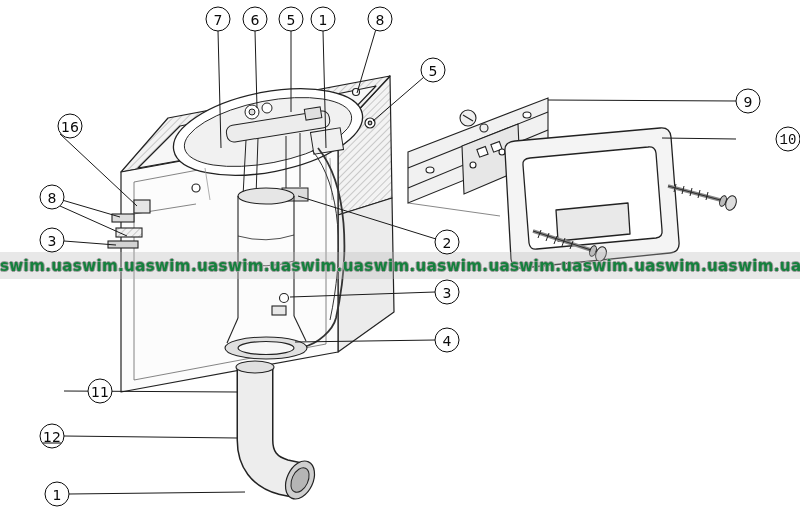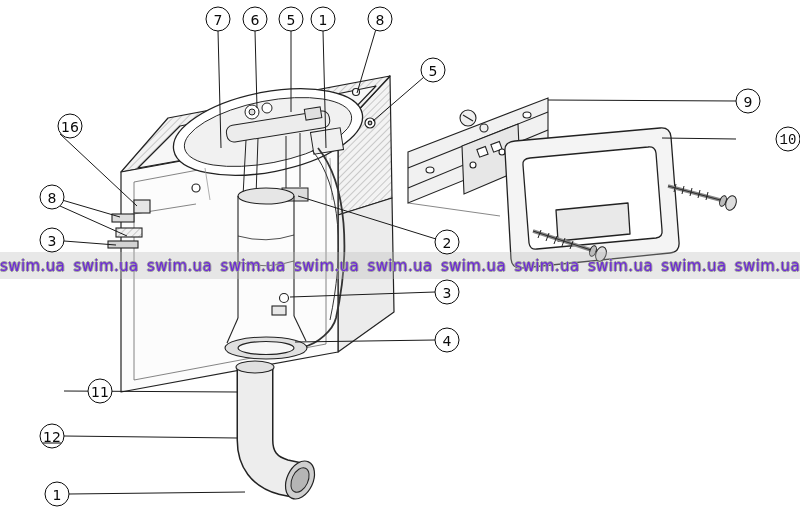--- a/index.html
+++ b/index.html
@@ -2,21 +2,21 @@
 <html><head>
 <meta charset="utf-8">
 <style>
   html,body{margin:0;padding:0;background:#fff;}
   .stage{position:relative;width:800px;height:531px;background:#fff;overflow:hidden;
          font-family:"DejaVu Sans",sans-serif;}
   .drawing{position:absolute;left:0;top:0;z-index:1;}
   .watermark-band{position:absolute;left:0;top:252px;width:100%;height:27px;
       background:rgba(185,185,185,0.32);z-index:2;display:flex;
       justify-content:space-between;align-items:center;overflow:hidden;}
-  .wm{font-size:15px;font-weight:normal;color:#6d28d9;letter-spacing:.4px;white-space:nowrap;
+  .wm{font-size:15px;font-weight:bold;color:#15803d;letter-spacing:.4px;white-space:nowrap;
       text-shadow:-1px 0 #9d9d9d,0 1px #9d9d9d,1px 0 #9d9d9d,0 -1px #9d9d9d;}
   .callout{position:absolute;z-index:3;width:23px;height:23px;border:1.5px solid #0a0a0a;
       border-radius:50%;background:#fff;display:flex;align-items:center;justify-content:center;
       font-size:14px;color:#0a0a0a;transform:translate(-50%,-50%);line-height:1;}
 </style>
 </head>
 <body>
 
 <div class="stage">
 

